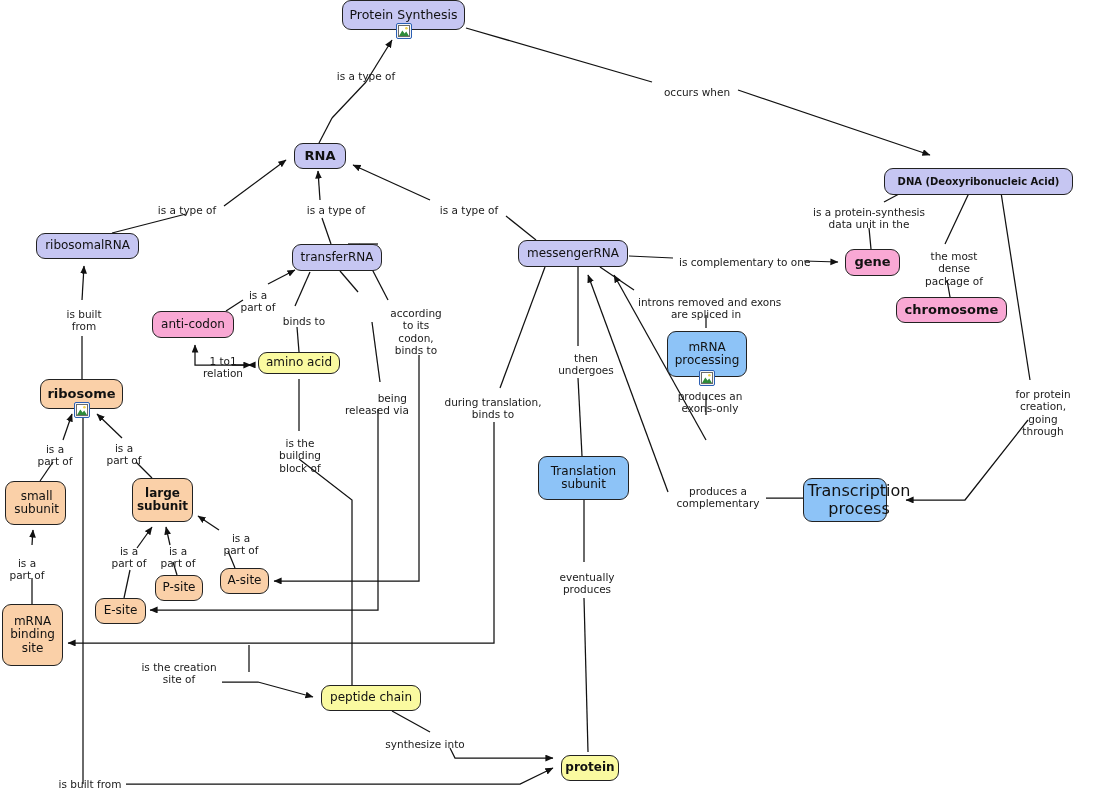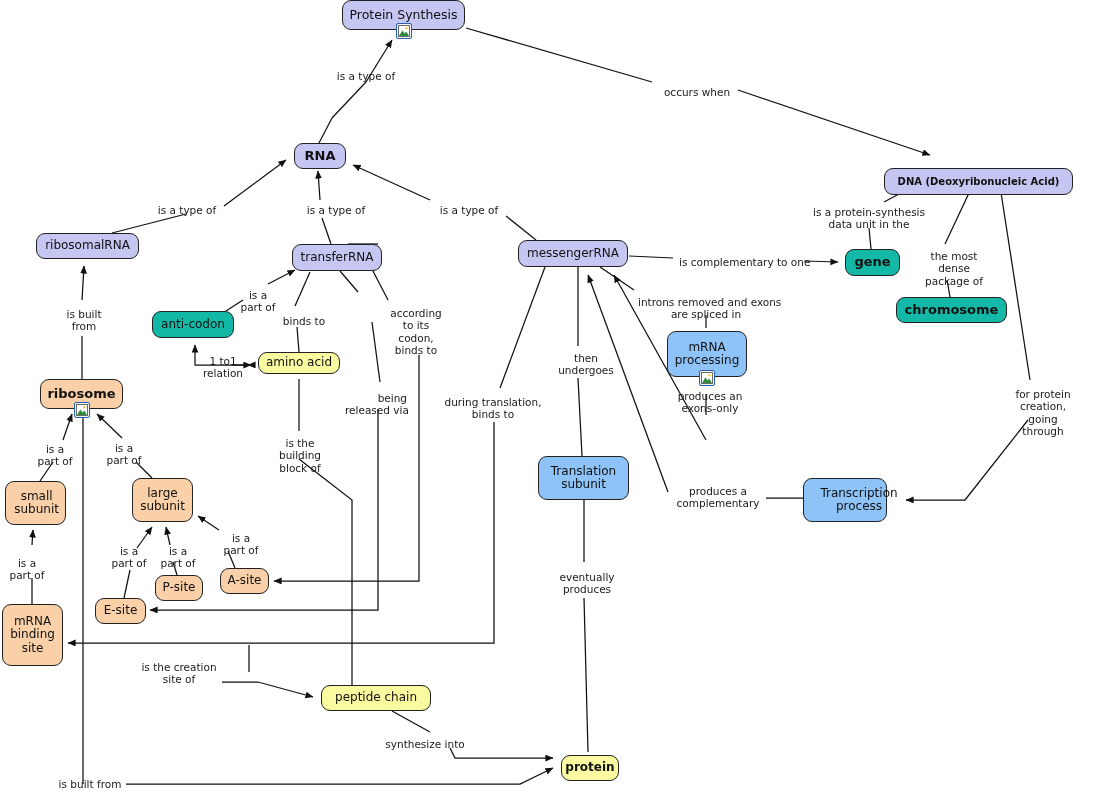--- a/index.html
+++ b/index.html
@@ -7,21 +7,21 @@
   #canvas{position:relative;width:1099px;height:792px;background:#fff;overflow:hidden;}
   svg#edges{position:absolute;left:0;top:0;width:1099px;height:792px;}
 
   .node{position:absolute;box-sizing:border-box;display:flex;align-items:center;
         justify-content:center;text-align:center;border:1px solid #222;
         border-radius:9px;line-height:1.12;color:#111;}
   .node span{display:block;padding:0 6px;}
 
   .n-rna   {background:#c6c6f2;}
   .n-proc  {background:#8dc3f7;}
-  .n-plain {background:#14b8a6;align-items:center;}
+  .n-plain {background:#f9a8d4;align-items:center;}
   .n-org   {background:#fad0a8;}
   .n-yel   {background:#fafaa0;}
 
   .bold{font-weight:bold;}
 
   .elabel{position:absolute;font-size:10.5px;color:#1a1a1a;line-height:1.18;
           text-align:center;white-space:pre;}
 
   .icon-badge{position:absolute;width:16px;height:16px;border:1px solid #2b5fb4;
               background:#f4f4f4;box-sizing:border-box;border-radius:2px;
@@ -197,47 +197,47 @@
         <svg width="12" height="12" viewBox="0 0 12 12">
           <rect x="0.5" y="0.5" width="11" height="11" fill="#ffffff" stroke="#6b6b6b"></rect>
           <circle cx="8.4" cy="3.3" r="1.3" fill="#f2d14a"></circle>
           <path d="M1,11 L4.3,5.4 L6.6,8.6 L8.2,6.4 L11,11 z" fill="#2e8b3a"></path>
         </svg>
       </div>
       <div class="node n-proc" style="left: 538px; top: 456px; width: 91px; height: 44px; font-size: 12px;">
         <span style="white-space: pre;">Translation
 subunit</span>
       </div>
-      <div class="node n-proc" style="left: 803px; top: 478px; width: 84px; height: 44px; font-size: 12px; padding-left: 28px;">
+      <div class="node n-proc" style="left: 803px; top: 478px; width: 84px; height: 44px; font-size: 16px; padding-left: 28px;">
         <span style="white-space: pre;">Transcription
 process</span>
       </div>
       <div class="node n-org" style="left: 5px; top: 481px; width: 61px; height: 44px; font-size: 12px; justify-content: flex-end;">
         <span style="white-space: pre;">small
 subunit</span>
       </div>
-      <div class="node n-org" style="left: 132px; top: 478px; width: 61px; height: 44px; font-size: 12px;">
+      <div class="node n-org" style="left: 132px; top: 478px; width: 61px; height: 44px; font-size: 12px; font-weight: bold;">
         <span style="white-space: pre;">large
 subunit</span>
       </div>
       <div class="node n-org" style="left: 220px; top: 568px; width: 49px; height: 26px; font-size: 12px;">
         <span style="white-space: pre;">A-site</span>
       </div>
       <div class="node n-org" style="left: 155px; top: 575px; width: 48px; height: 26px; font-size: 12px;">
         <span style="white-space: pre;">P-site</span>
       </div>
       <div class="node n-org" style="left: 95px; top: 598px; width: 51px; height: 26px; font-size: 12px;">
         <span style="white-space: pre;">E-site</span>
       </div>
       <div class="node n-org" style="left: 2px; top: 604px; width: 61px; height: 62px; font-size: 12px;">
         <span style="white-space: pre;">mRNA
 binding
 site</span>
       </div>
-      <div class="node n-yel" style="left: 321px; top: 685px; width: 110px; height: 26px; font-size: 12px;">
+      <div class="node n-yel" style="left: 321px; top: 685px; width: 100px; height: 26px; font-size: 12px;">
         <span style="white-space: pre;">peptide chain</span>
       </div>
       <div class="node n-yel" style="left: 561px; top: 755px; width: 58px; height: 26px; font-size: 12px;">
         <span style="white-space: pre; font-weight: bold;">protein</span>
       </div>
     </div>
   <div id="labels-layer">
       <div class="elabel" style="left: 331px; top: 70px; width: 70px;">is a type of</div>
       <div class="elabel" style="left: 659px; top: 86px; width: 76px;">occurs when</div>
       <div class="elabel" style="left: 152px; top: 204px; width: 70px;">is a type of</div>

